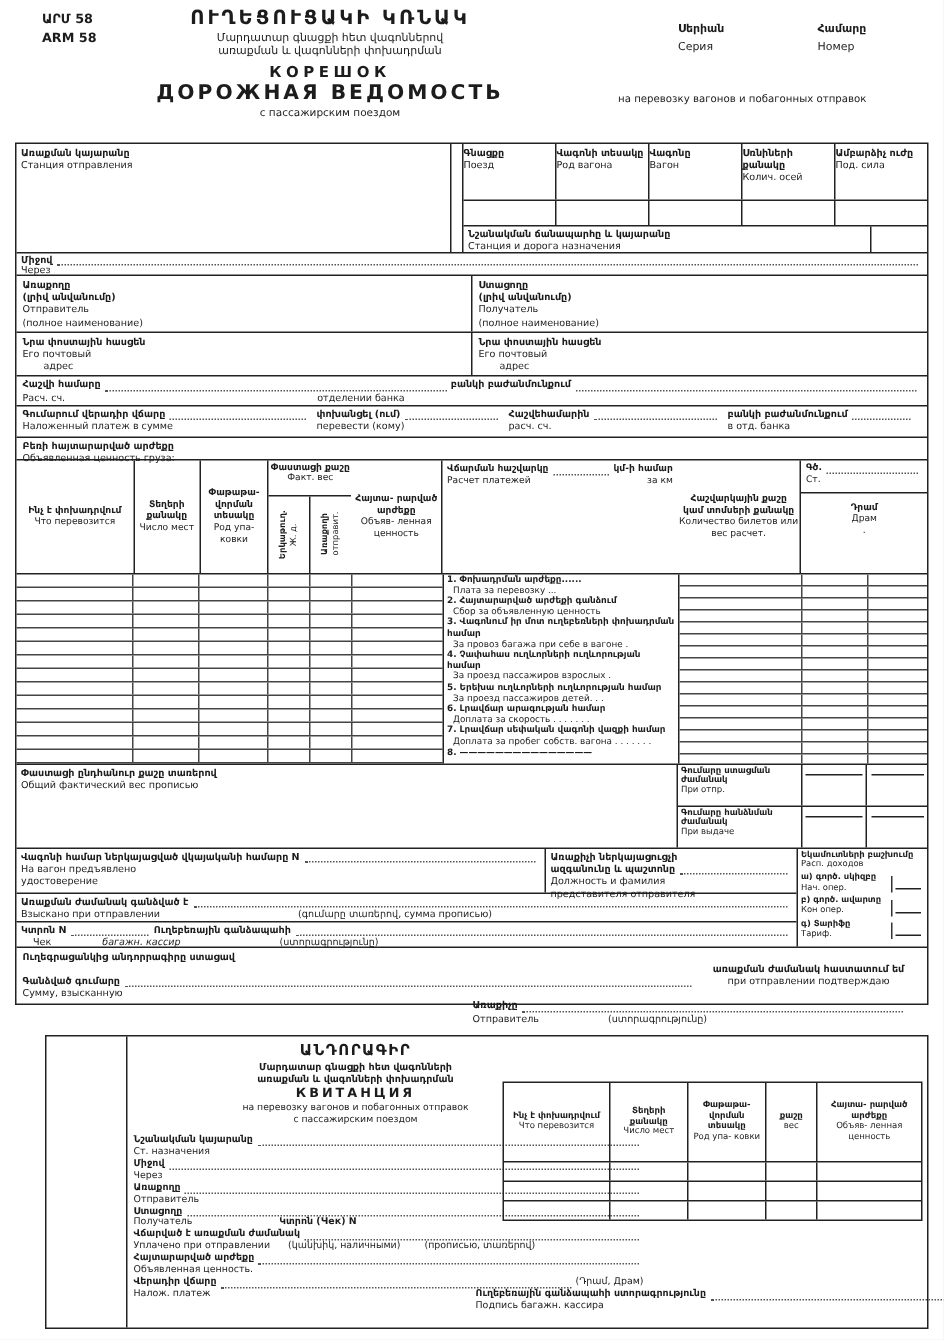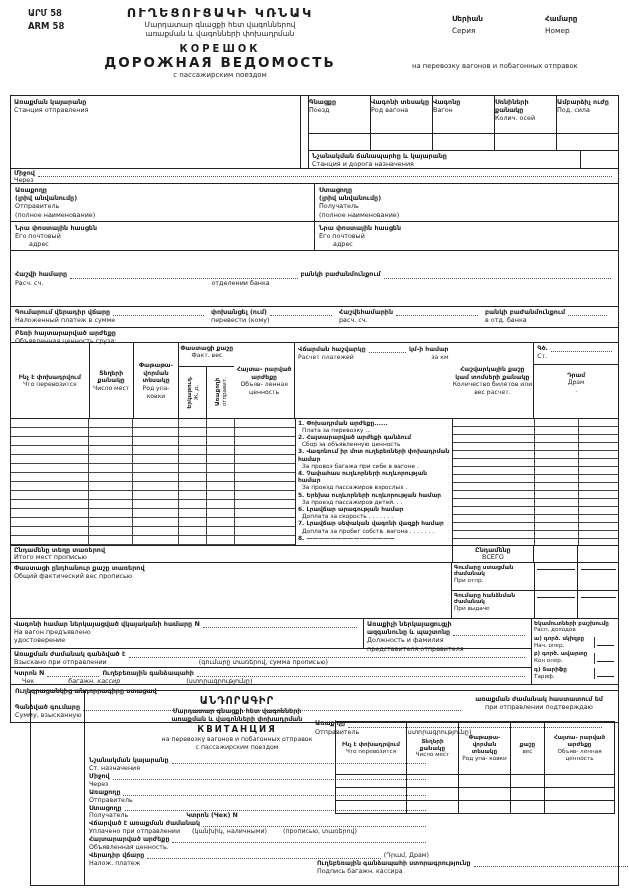--- a/index.html
+++ b/index.html
@@ -38,21 +38,21 @@
 .b1-row div:last-child{border-right:none}
 .b1-dest{display:flex;height:17px}
 .dl{flex:1;padding:1px 3px;line-height:1.25}
 .dend{width:38px;border-left:1px solid #222}
 .b1-via{border-top:1px solid #222;height:15px;padding:0 3px;line-height:1.1}
 
 .b2row{display:flex}
 .half{flex:1;padding:2px 4px;line-height:1.28}
 .half+.half{border-left:1px solid #222}
 .indent{margin-left:14px}
-.acct{padding:19px 4px;line-height:1.3}
+.acct{padding:1px 4px;line-height:1.3}
 .acct .ru2{margin-left:168px}
 
 .codrow{display:flex;padding:1px 4px 2px;line-height:1.3}
 .codrow>div{padding-right:4px}
 .cd1{width:196px}.cd2{width:128px}.cd3{width:146px}.cd4{flex:1}
 .decl{padding:1px 4px;line-height:1.3;height:15px}
 
 .thead{display:flex;height:76px;font-size:6.1px;line-height:1.25}
 .th{display:flex;flex-direction:column;justify-content:center;text-align:center;padding:1px}
 .th+.th,.c4col,.calc,.c7col{border-left:1px solid #222}
@@ -612,32 +612,20 @@
           </div>
 
         <div class="rrow">
             <div class="ra"></div>
             <div class="rb"></div>
             <div class="rc2"></div>
           </div>
       </div>
     </div>
 
-    <div class="sec totA">
-      <div class="tA-l">
-        <div class="hy">Ընդամենը տեղը տառերով</div>
-        <div>Итого мест прописью</div>
-      </div>
-      <div class="tA-v">
-        <div class="hy">Ընդամենը</div>
-        <div>ВСЕГО</div>
-      </div>
-      <div class="tA-c"></div>
-      <div class="tA-d"></div>
-    </div>
     <div class="sec totB">
       <div class="tB-l">
         <div class="hy">Փաստացի ընդհանուր քաշը տառերով</div>
         <div>Общий фактический вес прописью</div>
       </div>
       <div class="tB-r">
         <div class="tB-row">
           <div class="tB-lab"><span class="hy" style="display:block">Գումարը ստացման ժամանակ</span><span>При отпр.</span></div>
           <div class="tB-c">
               <i class="fill"></i>

